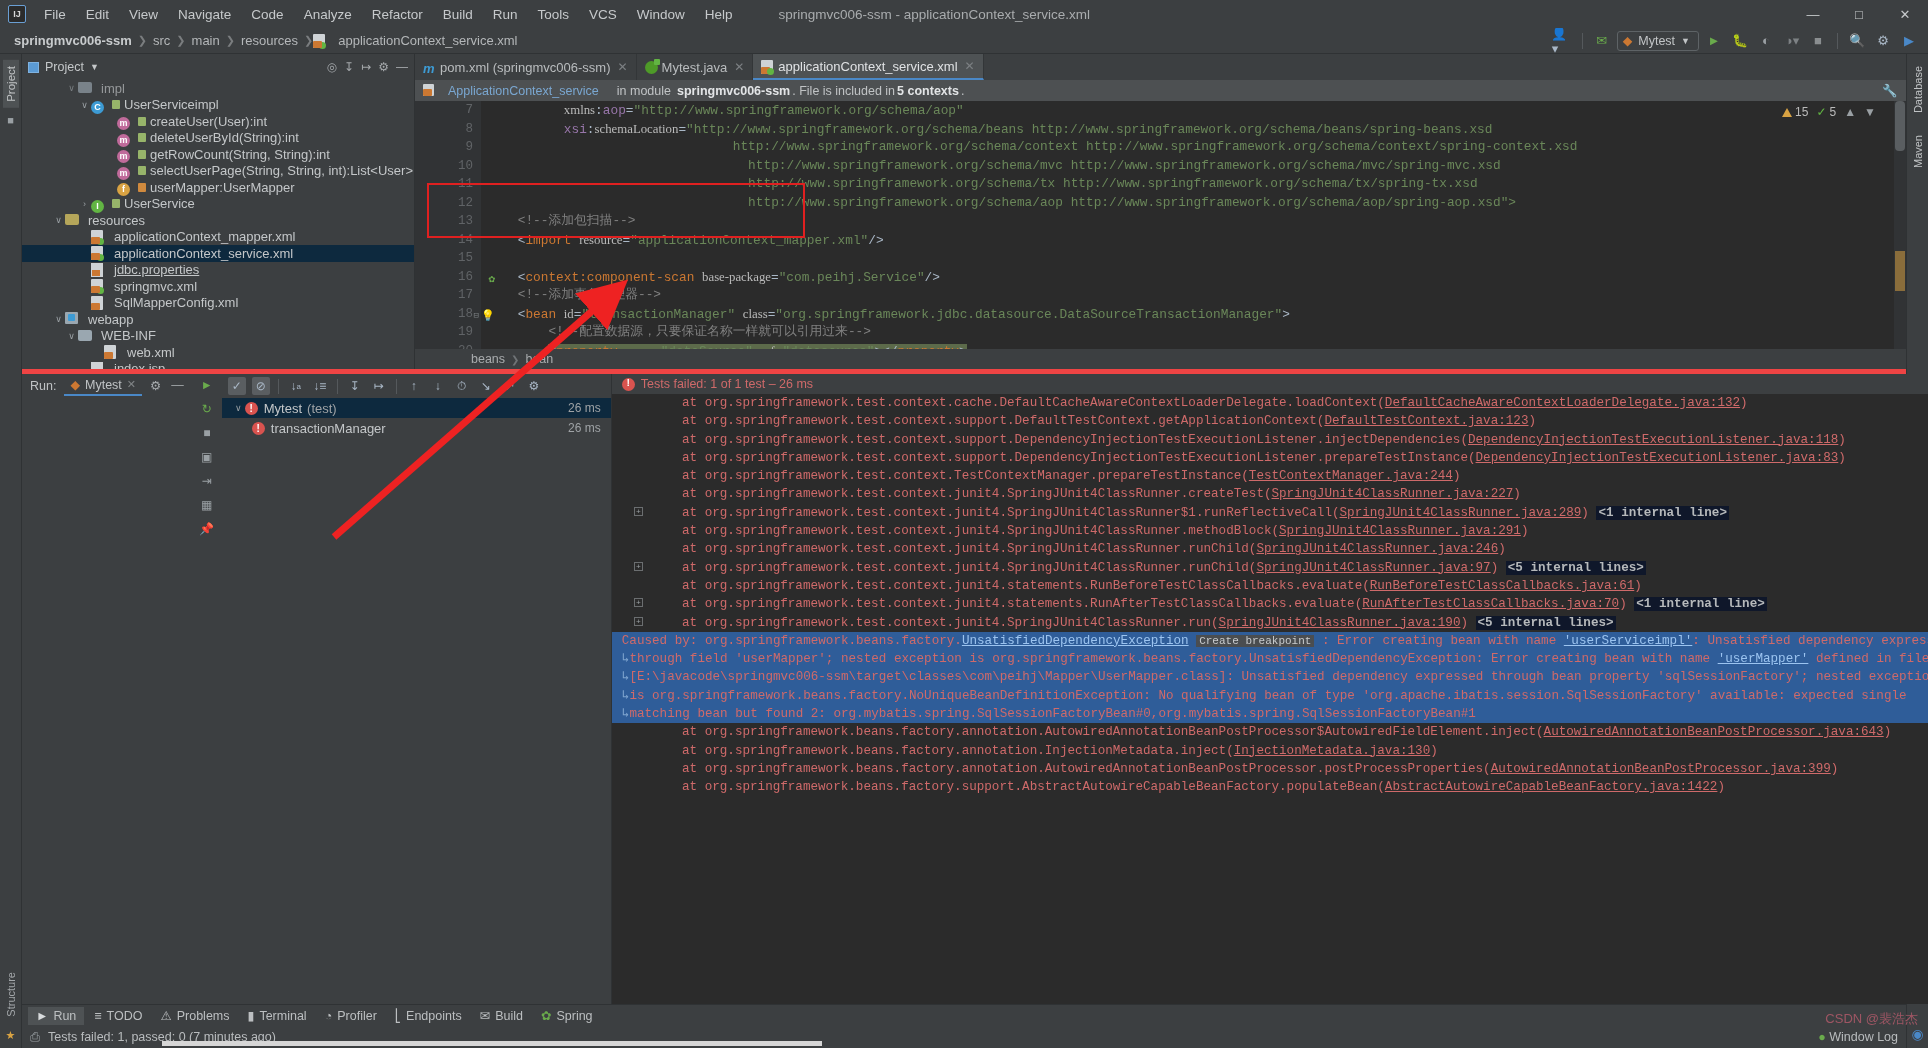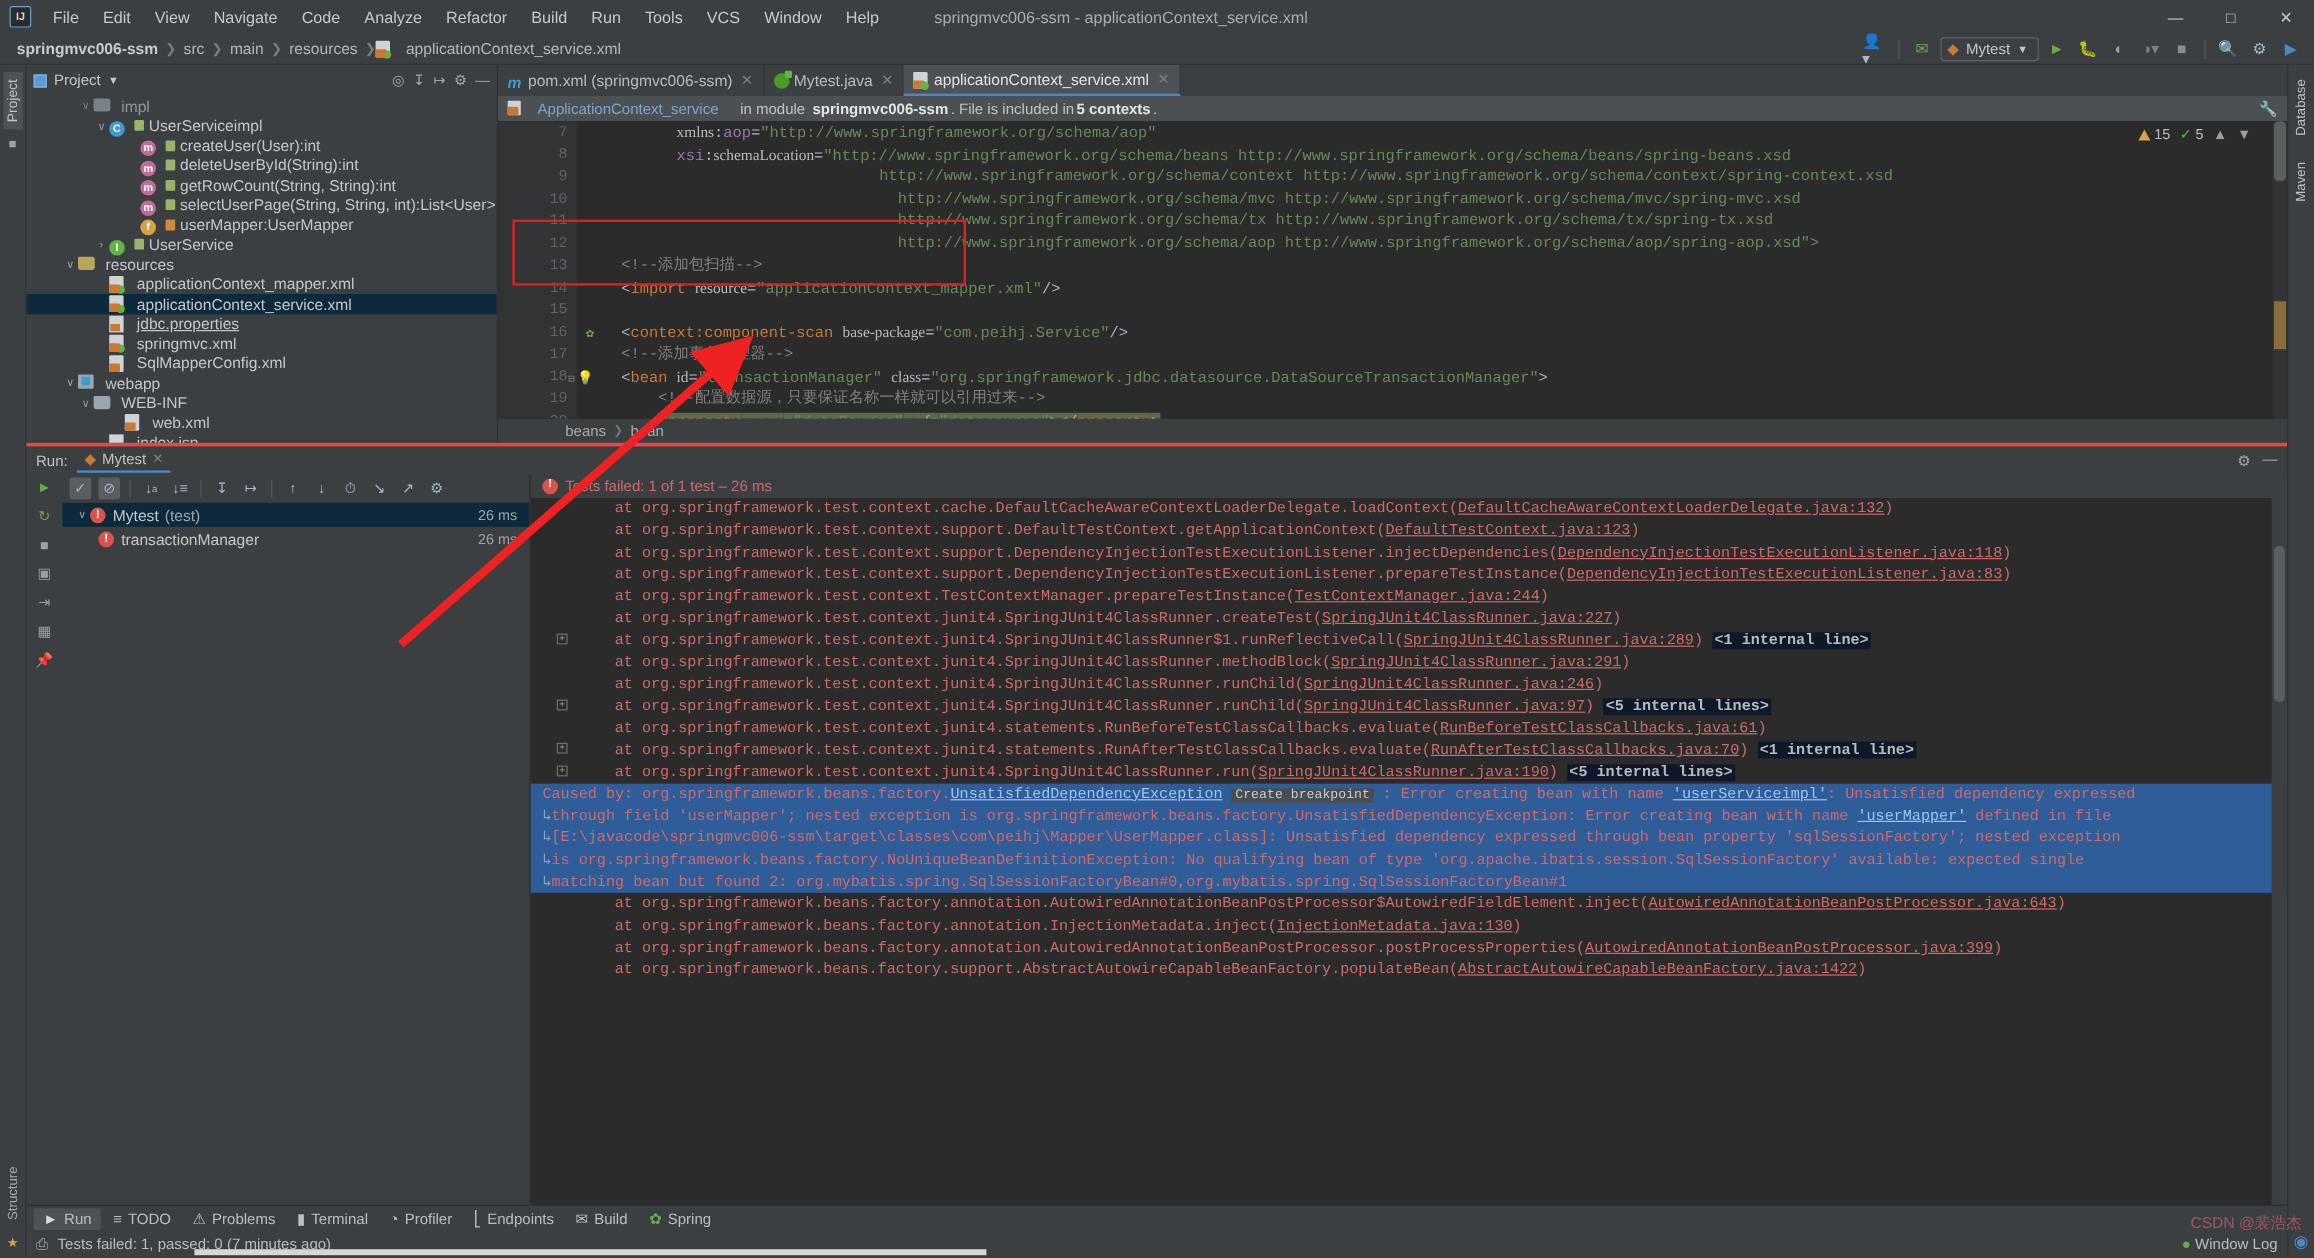--- a/index.html
+++ b/index.html
@@ -150,22 +150,22 @@
   .codestatus{ height:20px; background:#3c3f41; display:flex; align-items:center; gap:6px;
     padding-left:56px; font-size:12.5px; color:#a9acae; flex:none;}
   .codestatus .sep{ color:#6f7376; font-size:10px;}
 
   .warnbadge{ display:flex; align-items:center; gap:3px; font-size:12px;}
   .dot-w{ width:0;height:0;border-left:5px solid transparent;border-right:5px solid transparent;
     border-bottom:9px solid #d9a343; }
   .dot-ok{ color:#62b543; font-size:12px; }
 
   
-  .runpanel { flex:1; display:flex; flex-direction:column; min-height:0; background:#3c3f41;
-    border-top:3px solid #ef4444;}
+  .runpanel { flex:1; display:flex; min-height:0; background:#3c3f41;
+    border-top:5px solid #ef4444;}
   .runhead { height:23px; display:flex; align-items:center; gap:8px; padding:0 8px;
     font-size:12.5px; color:#c0c3c5; flex:none;}
   .runtab{ display:flex; align-items:center; gap:5px; padding:2px 6px; border-bottom:2px solid #4a88c7;}
   .runtab .x{color:#808486;font-size:11px;}
   .runhead .right{margin-left:auto;display:flex;gap:10px;color:#a4a8ab;}
   .runbody{ flex:1; display:flex; min-height:0;}
   .runleftbar{ width:30px; background:#3c3f41; flex:none; display:flex; flex-direction:column;
     align-items:center; padding-top:4px; gap:10px; color:#9aa0a4; font-size:12px;}
   .testpane{ width:390px; flex:none; display:flex; flex-direction:column; background:#3c3f41;
     border-right:1px solid #2f3234; min-width:0;}

